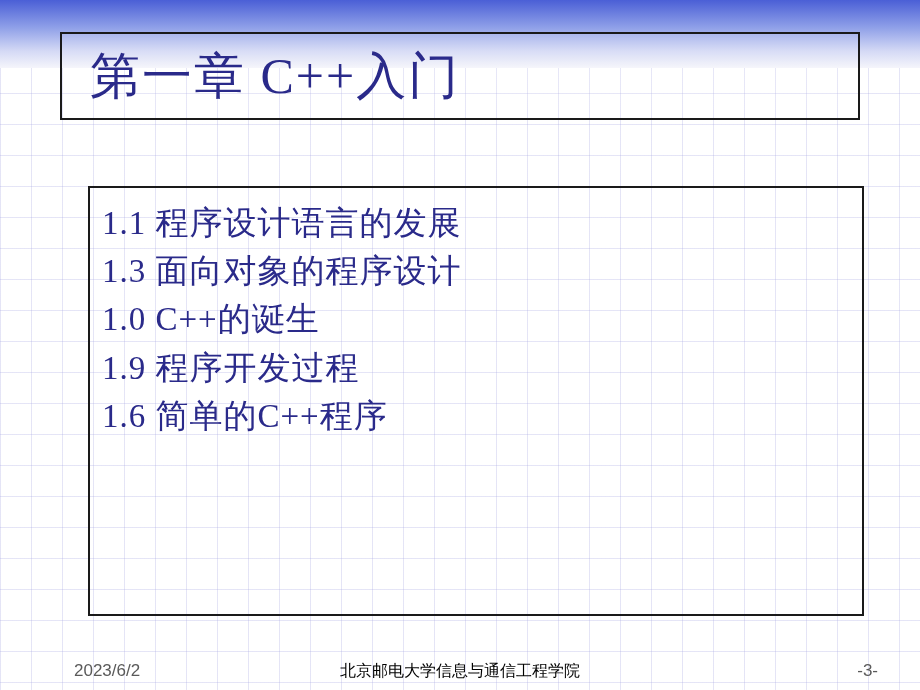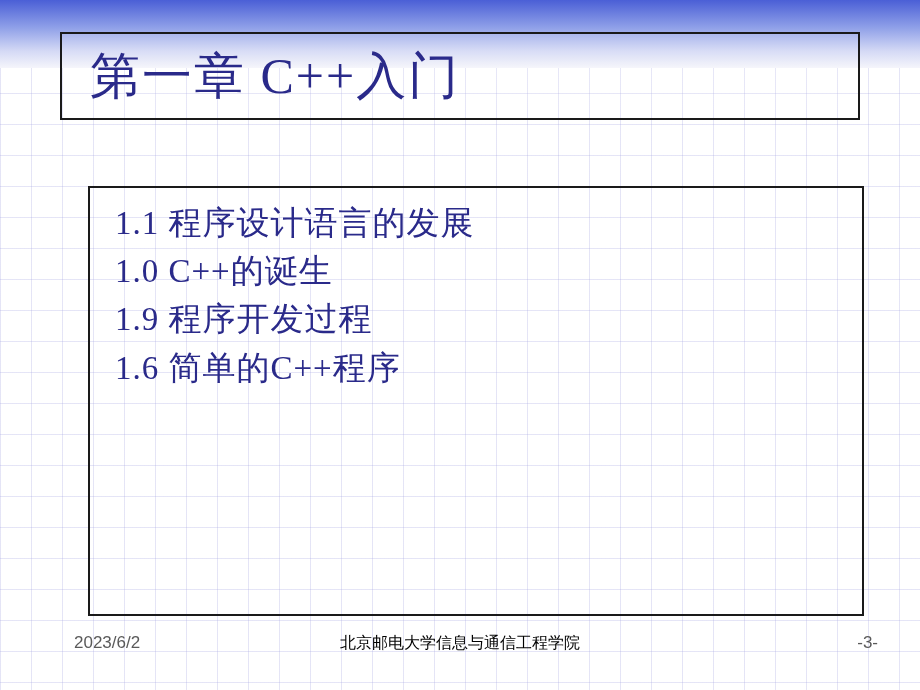--- a/index.html
+++ b/index.html
@@ -69,35 +69,35 @@
     }
     
     .content-box {
       position: absolute;
       top: 186px;
       left: 88px;
       right: 56px;
       height: 430px;
       border: 2px solid #1a1a1a;
       z-index: 3;
-      padding: 12px 25px;
+      padding: 12px 12px;
     }
     
     .content-item {
       font-family: "KaiTi", "STKaiti", "楷体", serif;
       font-size: 33px;
       color: #2a2a8a;
       line-height: 1.4;
       letter-spacing: 1px;
       margin-bottom: 2px;
     }
     
     .footer {
       position: absolute;
-      bottom: 32px;
+      bottom: 4px;
       left: 0;
       right: 0;
       height: 30px;
       z-index: 3;
       display: flex;
       align-items: center;
     }
     
     .footer-date {
       position: absolute;
@@ -130,20 +130,21 @@
 <div class="slide">
   <div class="grid-bg"></div>
   <div class="top-gradient"></div>
 
   <div class="title-box">
     <div class="title-text">第一章 C++入门</div>
   </div>
 
   <div class="content-box">
     <div class="content-item">1.1 程序设计语言的发展</div>
+    <div class="content-item">1.3 面向对象的程序设计</div>
     <div class="content-item">1.0 C++的诞生</div>
     <div class="content-item">1.9 程序开发过程</div>
     <div class="content-item">1.6 简单的C++程序</div>
   </div>
 
   <div class="footer">
     <div class="footer-date">2023/6/2</div>
     <div class="footer-org">北京邮电大学信息与通信工程学院</div>
     <div class="footer-page">-3-</div>
   </div>

